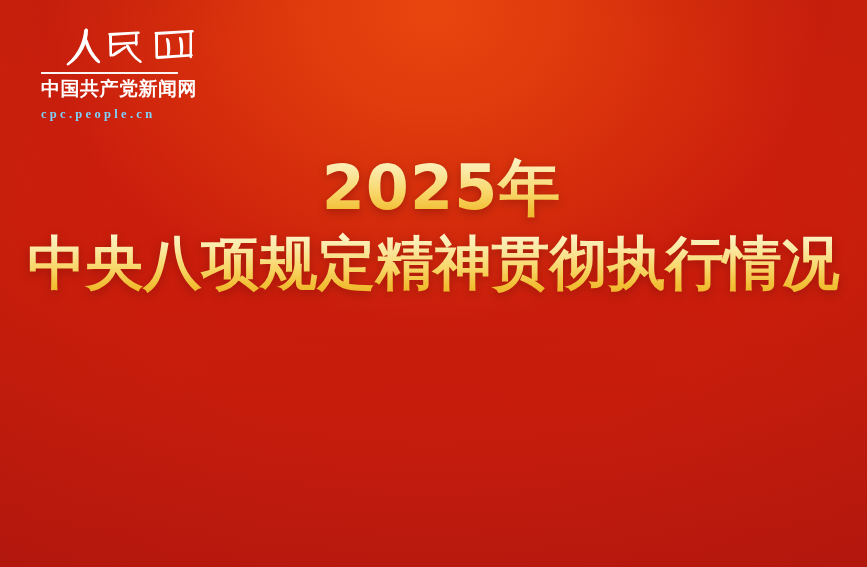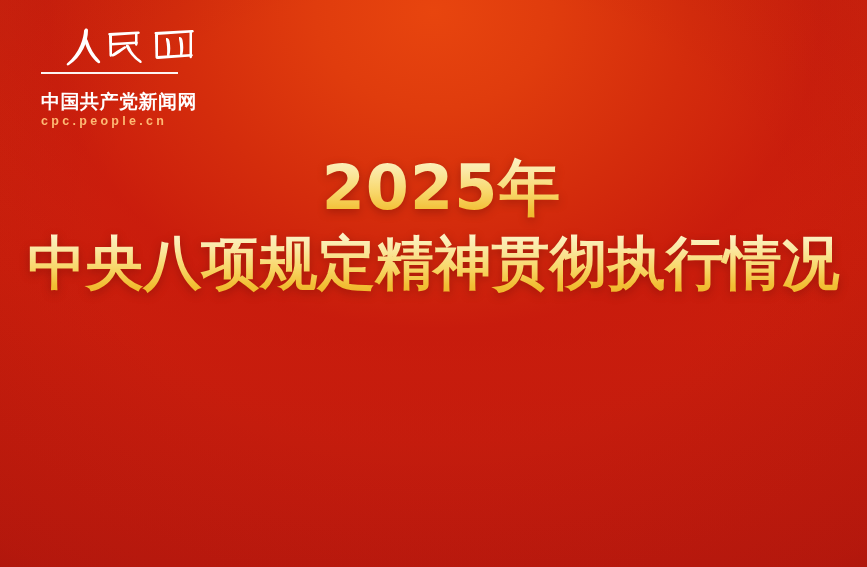--- a/index.html
+++ b/index.html
@@ -54,38 +54,38 @@
     margin-left: 22px;
   }
   .logo-rule {
     width: 137px;
     height: 2px;
     background: #ffffff;
     margin-top: 4px;
     opacity: 0.95;
   }
   .logo-cn {
-    margin-top: 18px;
+    margin-top: 5px;
     font-size: 19px;
     font-weight: 700;
     color: #ffffff;
     letter-spacing: 0.5px;
     line-height: 1.05;
     white-space: nowrap;
     font-family: "DejaVu Sans", "Liberation Sans", sans-serif;
   }
   .logo-url {
-    margin-top: 3px;
+    margin-top: 9px;
     font-size: 12.5px;
     font-weight: 700;
-    color: #fdba74;
+    color: #7dd3fc;
     letter-spacing: 3.3px;
     line-height: 1.1;
     white-space: nowrap;
-    font-family: Liberation Sans, sans-serif;
+    font-family: Liberation Serif, serif;
   }
 
   
   .headline {
     position: absolute;
     left: 0;
     right: 0;
     top: 152px;
     text-align: center;
   }

